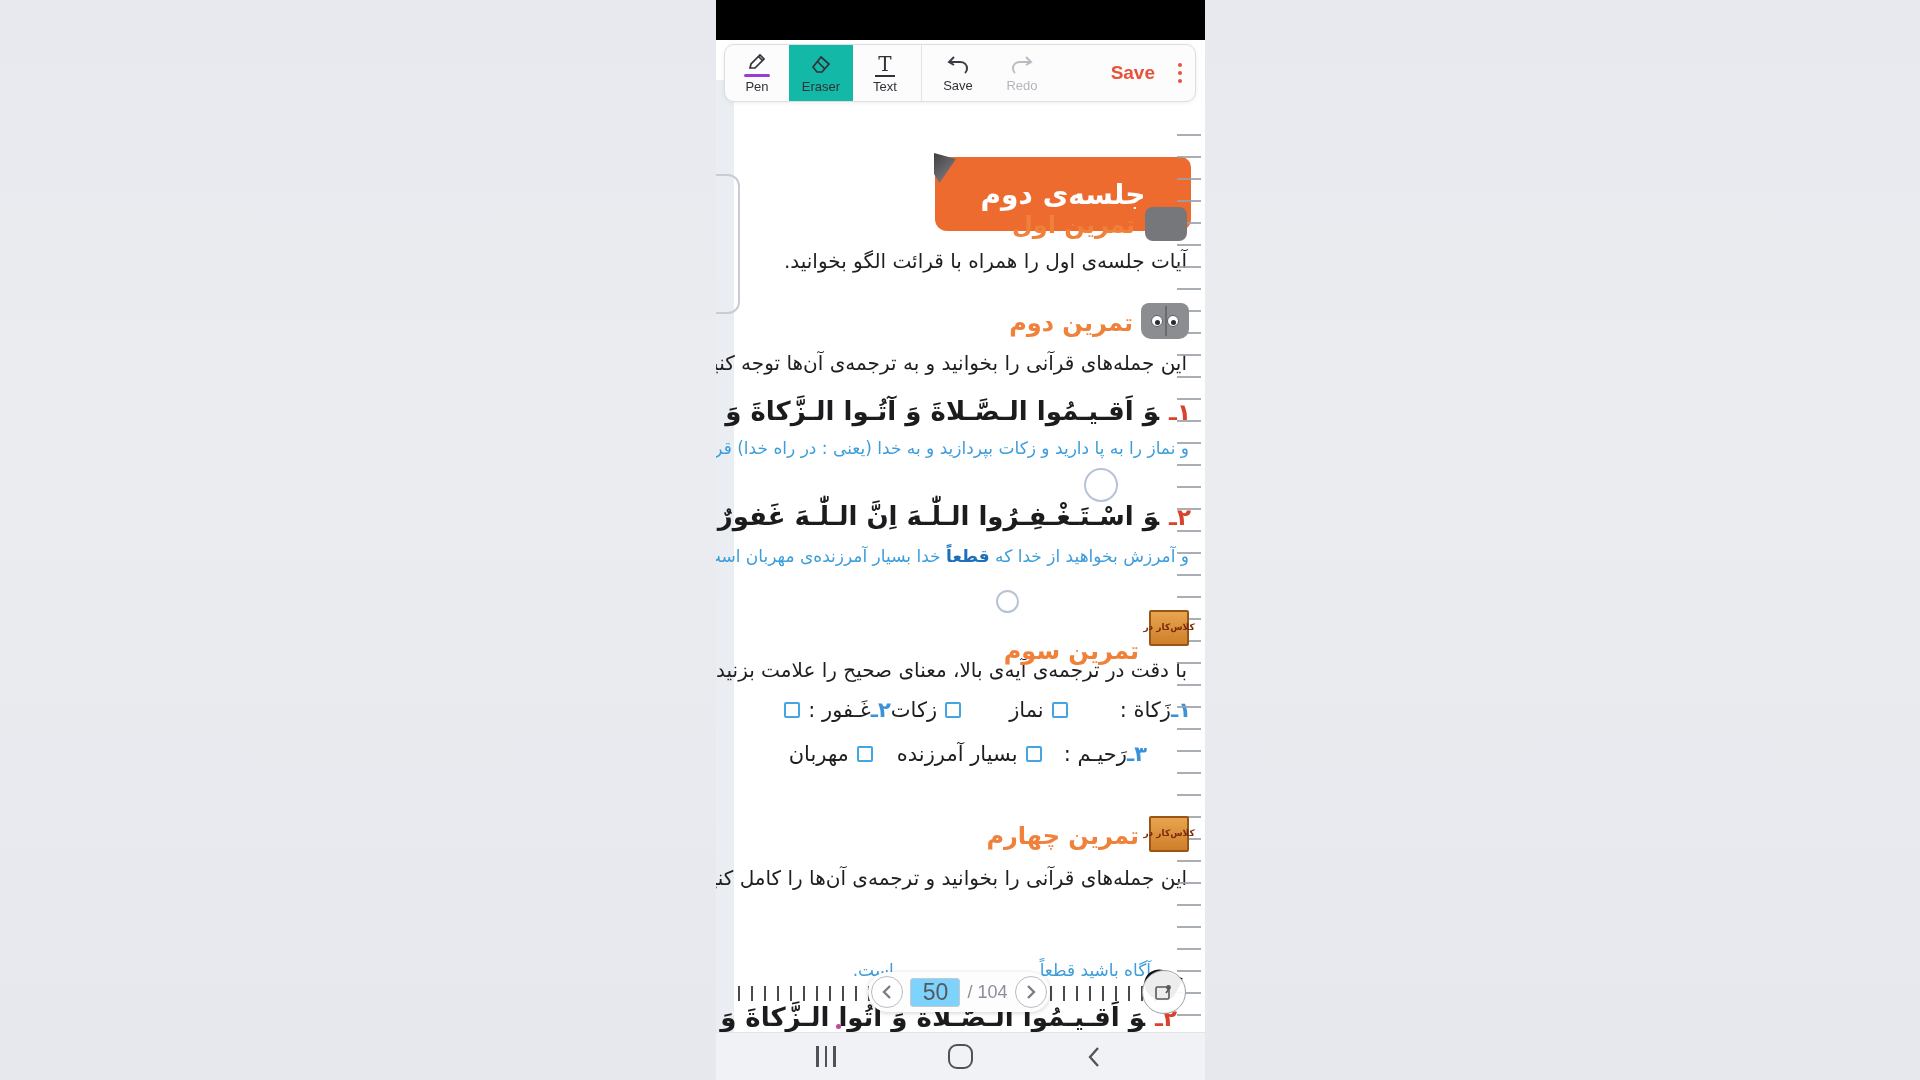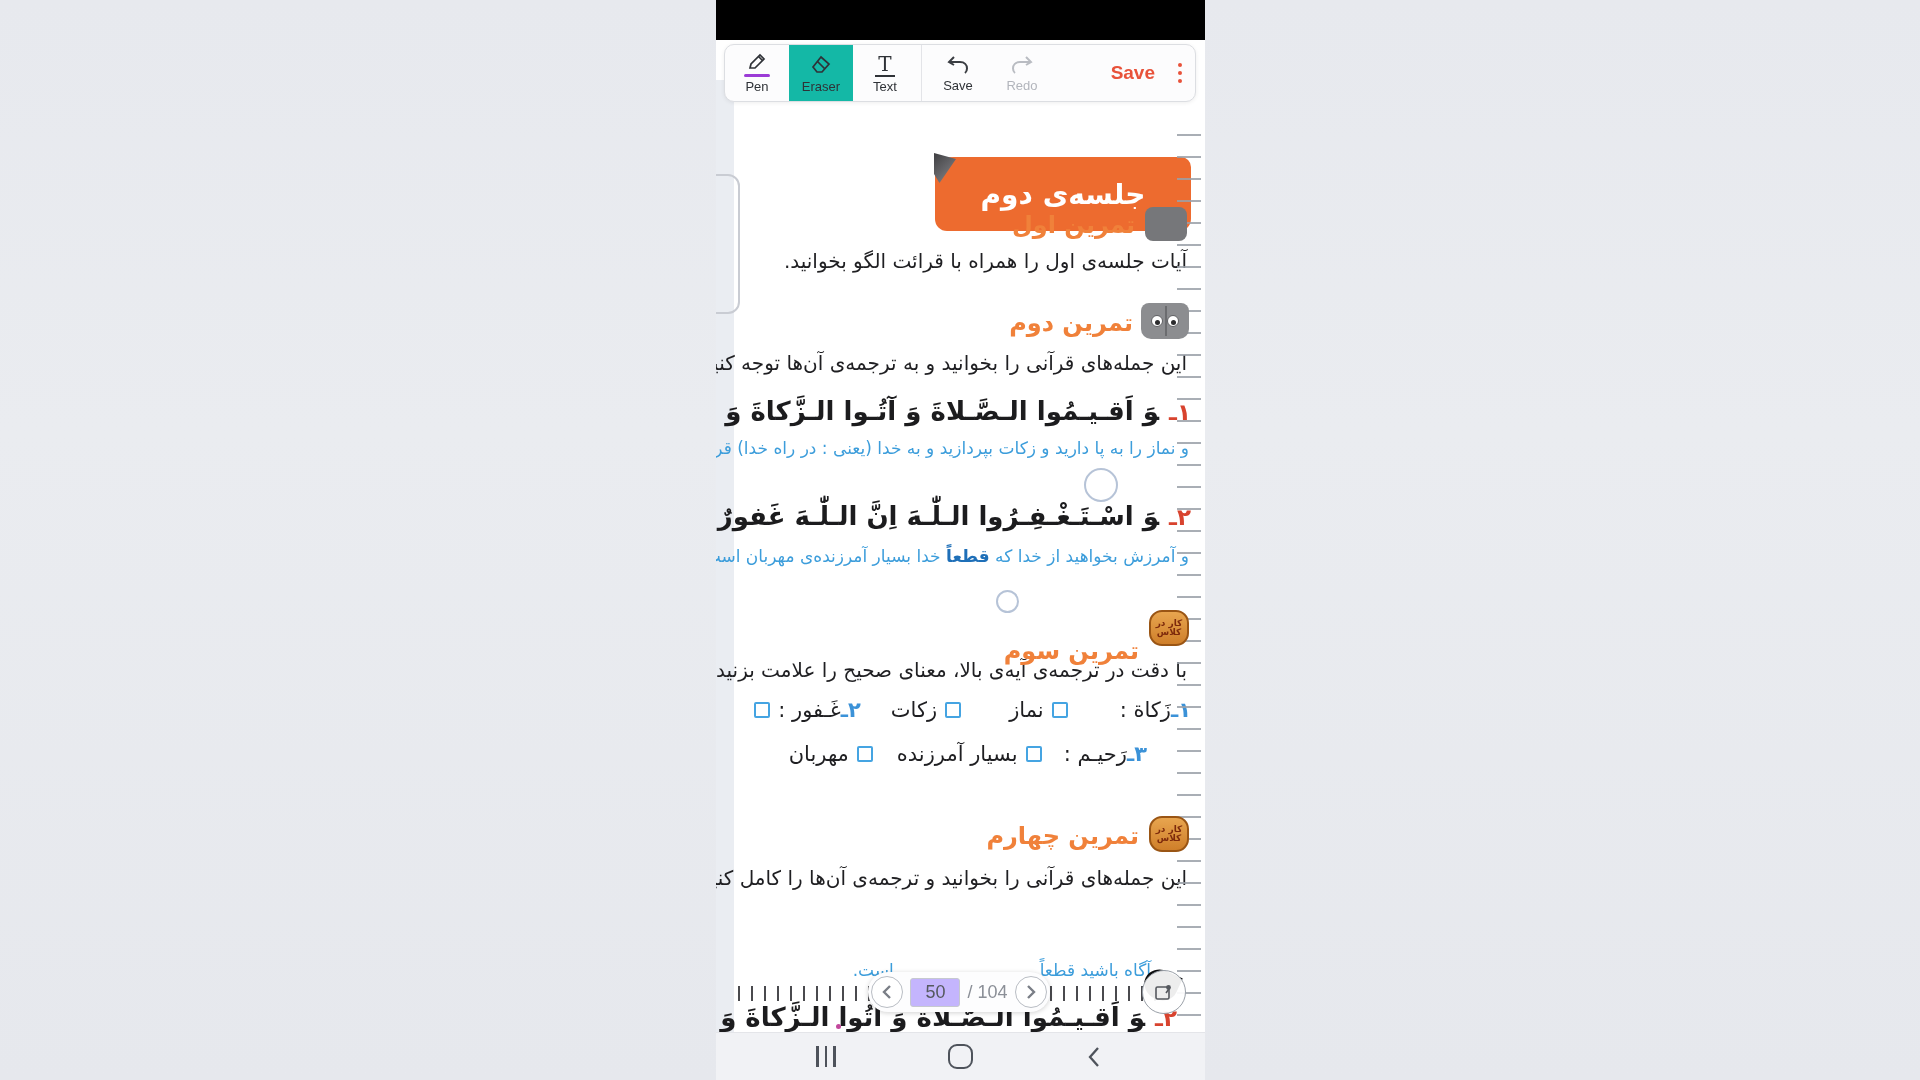--- a/index.html
+++ b/index.html
@@ -40,21 +40,21 @@
   .banner .title { color:#fff; font-family:"DejaVu Sans",sans-serif; font-weight:bold; font-size:28px; direction:rtl; }
 
   .fa { font-family:"DejaVu Sans",sans-serif; direction:rtl; unicode-bidi:isolate; }
   .ex-title { position:absolute; font-size:24px; font-weight:bold; color:#f0813a; white-space:nowrap; z-index:2; }
   .ex-body  { position:absolute; font-size:20px; color:#1f1f22; white-space:nowrap; z-index:1; }
   .sq-icon { position:absolute; background:#76777a; border-radius:8px; z-index:3; }
   .book-icon { position:absolute; width:48px; height:36px; background:#8c8d90; border-radius:8px 8px 10px 10px; z-index:3; display:flex; align-items:center; justify-content:center; gap:4px; }
   .book-icon:before { content:""; position:absolute; left:50%; top:3px; bottom:3px; width:2px; background:#6b6c6f; }
   .book-icon .eye { width:12px; height:12px; background:#fff; border-radius:50%; border:1px solid #5f6063; position:relative; }
   .book-icon .eye:after { content:""; position:absolute; left:3px; top:4px; width:5px; height:5px; background:#2b2b2d; border-radius:50%; }
-  .class-badge { position:absolute; width:40px; height:36px; background:linear-gradient(180deg,#e8a54f,#cf7f2a); border:2px solid #9a5514; border-radius:13px; z-index:3; display:flex; flex-direction:column; align-items:center; justify-content:center; line-height:1.05; }
+  .class-badge { position:absolute; width:40px; height:36px; background:linear-gradient(180deg,#e8a54f,#cf7f2a); border:2px solid #9a5514; border-radius:2px; z-index:3; display:flex; align-items:center; justify-content:center; line-height:1.05; }
   .class-badge span { font-family:"DejaVu Sans",sans-serif; font-size:9px; font-weight:bold; color:#7d2a0c; direction:rtl; white-space:nowrap; }
 
   .verse { position:absolute; white-space:nowrap; font-family:"DejaVu Sans",sans-serif; direction:rtl; font-size:26px; font-weight:bold; color:#1c1c1e; z-index:1; }
   .verse .vnum { color:#d8432e; font-size:23px; margin-left:10px; }
   .trans { position:absolute; white-space:nowrap; font-family:"DejaVu Sans",sans-serif; direction:rtl; font-size:17px; color:#3c9ddb; z-index:1; }
   .trans b { color:#1e6fb8; }
 
   .qrow { position:absolute; white-space:nowrap; font-family:"DejaVu Sans",sans-serif; direction:rtl; font-size:21px; color:#1f1f22; z-index:1; display:flex; align-items:center; }
   .qrow .qnum { color:#3b92d8; font-weight:bold; }
   .checkbox { display:inline-block; width:16px; height:16px; border:2.5px solid #45a4e2; border-radius:2px; margin:0 8px; flex:none; }
@@ -63,21 +63,21 @@
   .ink-blob { position:absolute; left:430px; top:928px; width:30px; height:34px; background:#0c0c0d; border-radius:0 55% 55% 55%; transform:rotate(115deg); z-index:4; }
   .pink-dot { position:absolute; left:120px; top:984px; width:5px; height:5px; background:#c2489c; border-radius:50%; z-index:2; }
 
   .dash-line { position:absolute; left:22px; top:946px; width:422px; height:15px; z-index:1;
     background:repeating-linear-gradient(to right, #4a4a4e 0 2px, transparent 2px 13px); }
 
   
   .pagenav { position:absolute; left:152px; top:972px; width:182px; height:40px; background:#fdfdfe; border-radius:21px;
     box-shadow:0 1px 5px rgba(0,0,0,.18); display:flex; align-items:center; justify-content:center; gap:7px; z-index:5; }
   .nav-circle { width:32px; height:32px; border:1.5px solid #b9bdc4; border-radius:50%; display:flex; align-items:center; justify-content:center; cursor:pointer; background:#fff; }
-  .page-input { width:50px; height:29px; border:1.5px solid #c6c9cf; border-radius:3px; background:#c4b5fd; text-align:center; font-size:18px; color:#55595f; font-family:"Liberation Sans",sans-serif; }
+  .page-input { width:50px; height:29px; border:1.5px solid #c6c9cf; border-radius:3px; background:#7dd3fc; text-align:center; font-size:23px; color:#55595f; font-family:"Liberation Sans",sans-serif; }
   .page-total { font-size:18px; color:#8b8f97; white-space:nowrap; }
 
   .note-btn { position:absolute; left:426px; top:970px; width:44px; height:44px; border:1.5px solid #9aa0a8; border-radius:50%; background:rgba(255,255,255,.93); display:flex; align-items:center; justify-content:center; z-index:5; cursor:pointer; }
 
   
   .androidnav { position:absolute; left:0; bottom:0; width:100%; height:48px; background:#f1f2f5; border-top:1px solid #e4e5e9; z-index:8; }
   .anav-item { position:absolute; top:0; height:100%; width:70px; display:flex; align-items:center; justify-content:center; cursor:pointer; }
   .recents { left:75px; display:flex; gap:6px; align-items:center; }
   .recents i { width:2.5px; height:21px; background:#4e535b; display:block; }
   .homebtn { left:209px; }
@@ -132,21 +132,21 @@
     </div>
     <div class="ex-title fa" style="right:66px; top:576px;margin-top:21px;">تمرین سوم</div>
     <div class="ex-body fa" style="right:18px; top:618px;">با دقت در ترجمه‌ی آیه‌ی بالا، معنای صحیح را علامت بزنید.</div>
 
     <div class="qrow" style="right:14px; top:658px;">
       <span class="qnum">۱ـ</span>
         <span style="margin-left:44px;">زَکاة :</span>
       <span class="checkbox"></span>
         <span style="margin-left:40px;">نماز</span>
       <span class="checkbox"></span>
-        <span style="margin-left:30px;">زکات</span>
+        <span style="">زکات</span>
       <span class="qnum">۲ـ</span>
         <span>غَـفور :</span>
       <span class="checkbox"></span>
     </div>
     <div class="qrow" style="right:58px; top:702px;">
       <span class="qnum">۳ـ</span>
         <span style="margin-left:14px;">رَحیـم :</span>
       <span class="checkbox"></span>
         <span style="margin-left:16px;">بسیار آمرزنده</span>
       <span class="checkbox"></span>

